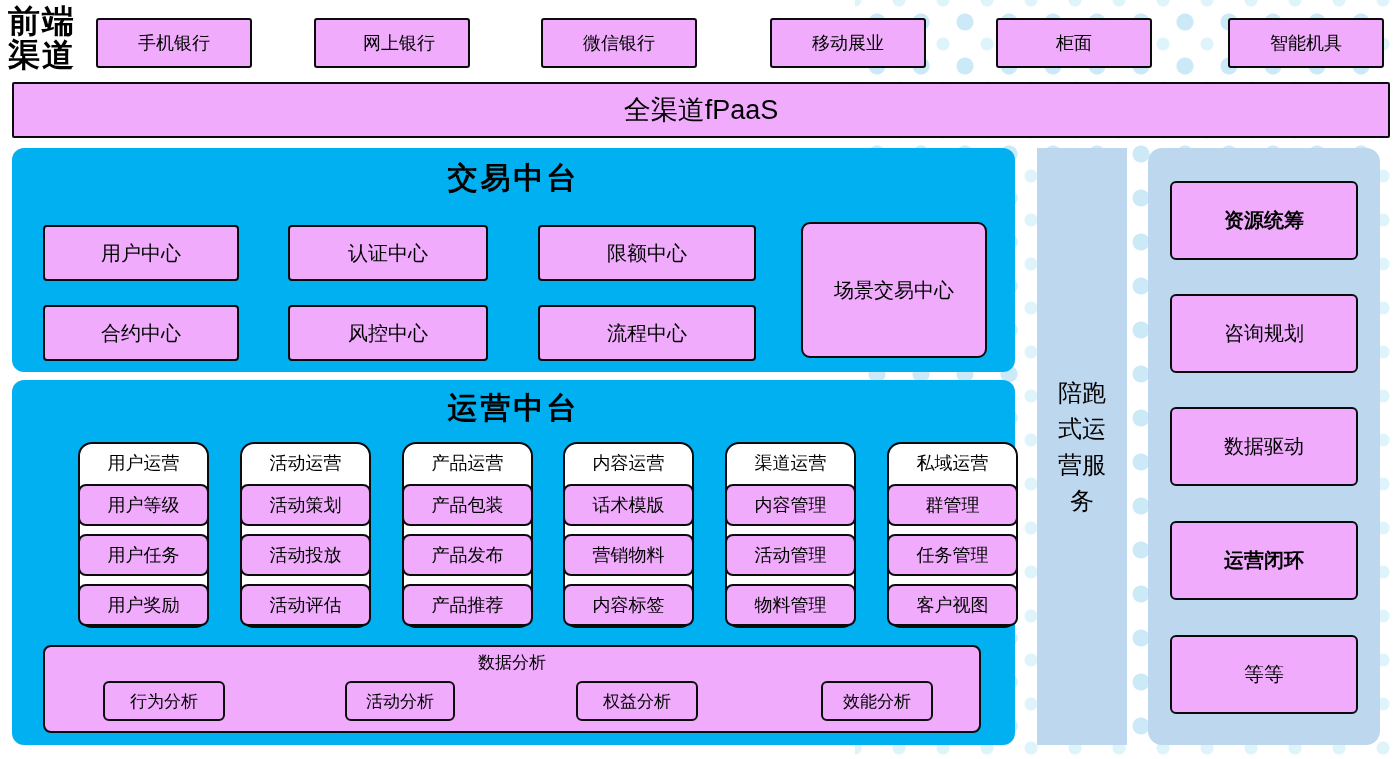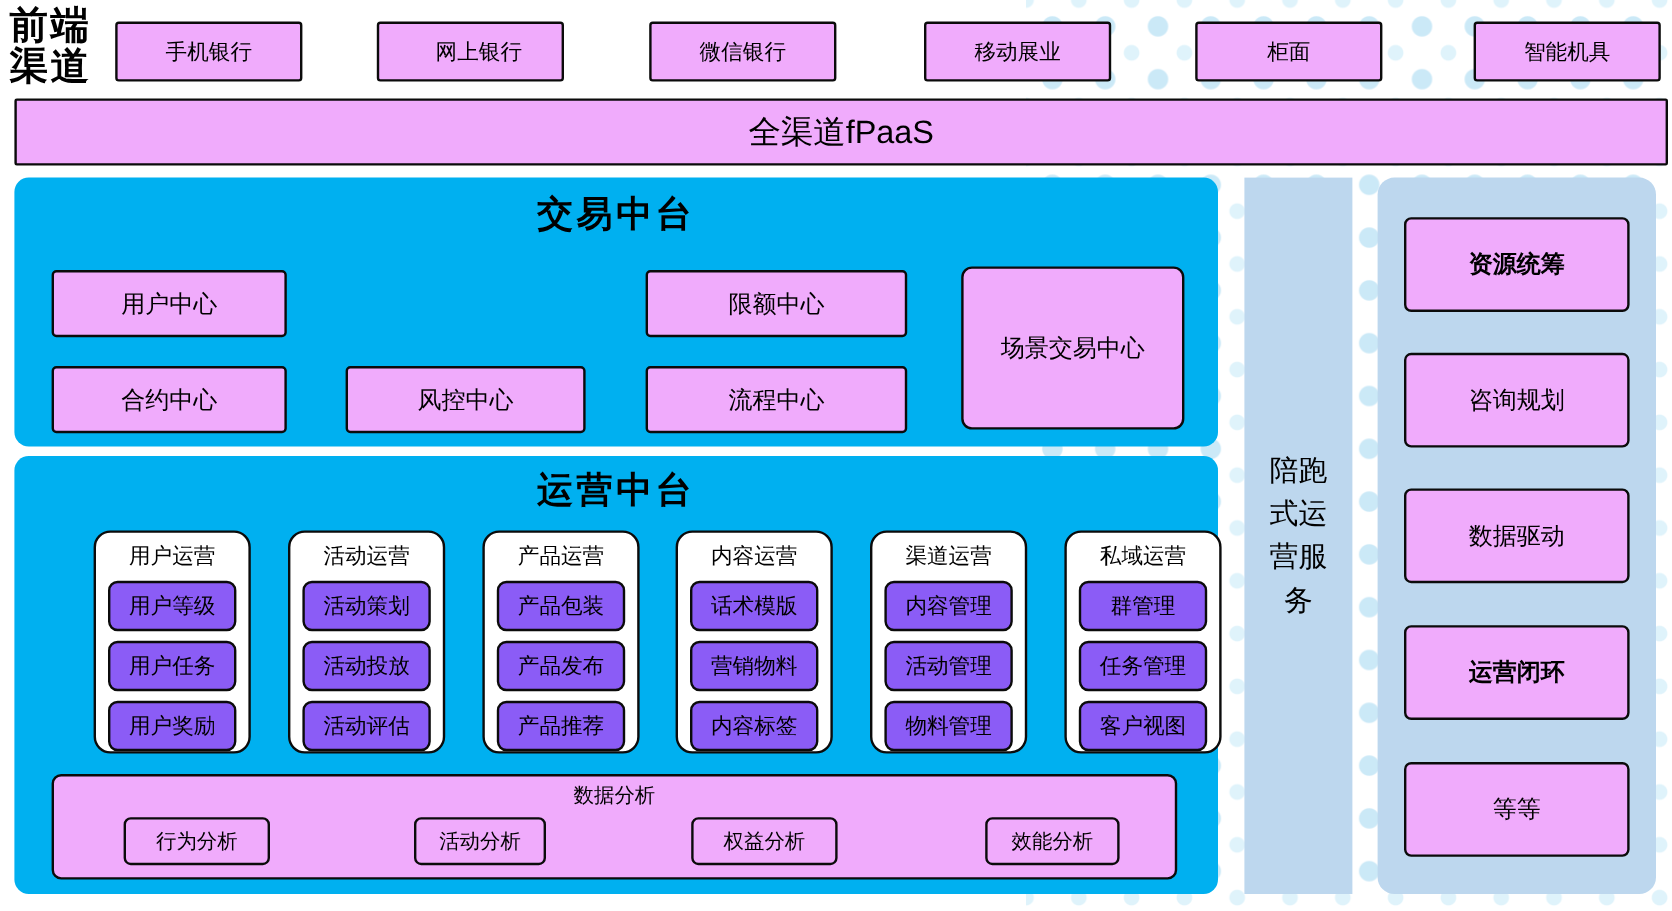--- a/index.html
+++ b/index.html
@@ -64,21 +64,21 @@
     position:absolute;top:62px;width:131px;height:186px;background:#fff;
     border:2px solid var(--ink);border-radius:14px;
     display:flex;flex-direction:column;align-items:center;
     padding-top:6px;
     margin-left:35px;
   }
   .op-group.g0{left:31px;} .op-group.g1{left:193px;} .op-group.g2{left:355px;}
   .op-group.g3{left:516px;} .op-group.g4{left:678px;} .op-group.g5{left:840px;}
   .op-group-title{font-size:18px;height:26px;display:flex;align-items:center;}
   .op-item{
-    width:107px;height:42px;margin-top:8px;background:#8b5cf6;
+    width:131px;height:42px;margin-top:8px;background:#f0abfc;
     border:2px solid var(--ink);border-radius:8px;
     display:flex;align-items:center;justify-content:center;font-size:18px;
   }
 
   .da-box{left:31px;top:265px;width:938px;height:88px;border-radius:8px;display:block;}
   .da-title{position:absolute;left:0;right:0;top:4px;text-align:center;font-size:17px;}
   .da-item{top:34px;height:40px;border-radius:6px;font-size:17px;}
   .da-i0{left:58px;width:122px;} .da-i1{left:300px;width:110px;}
   .da-i2{left:531px;width:122px;} .da-i3{left:776px;width:112px;}
 
@@ -107,20 +107,21 @@
   <div class="wbox layer channel c2">微信银行</div>
   <div class="wbox layer channel c3">移动展业</div>
   <div class="wbox layer channel c4">柜面</div>
   <div class="wbox layer channel c5">智能机具</div>
 
   <div class="wbox layer fpaas">全渠道fPaaS</div>
 
   <div class="panel layer tx-panel">
     <div class="panel-title">交易中台</div>
     <div class="wbox tx-box tx-r1 tx-col0">用户中心</div>
+    <div class="wbox tx-box tx-r1 tx-col1">认证中心</div>
     <div class="wbox tx-box tx-r1 tx-col2">限额中心</div>
     <div class="wbox tx-box tx-r2 tx-col0">合约中心</div>
     <div class="wbox tx-box tx-r2 tx-col1">风控中心</div>
     <div class="wbox tx-box tx-r2 tx-col2">流程中心</div>
     <div class="wbox tx-tall">场景交易中心</div>
   </div>
 
   <div class="panel layer op-panel">
     <div class="panel-title">运营中台</div>
 

